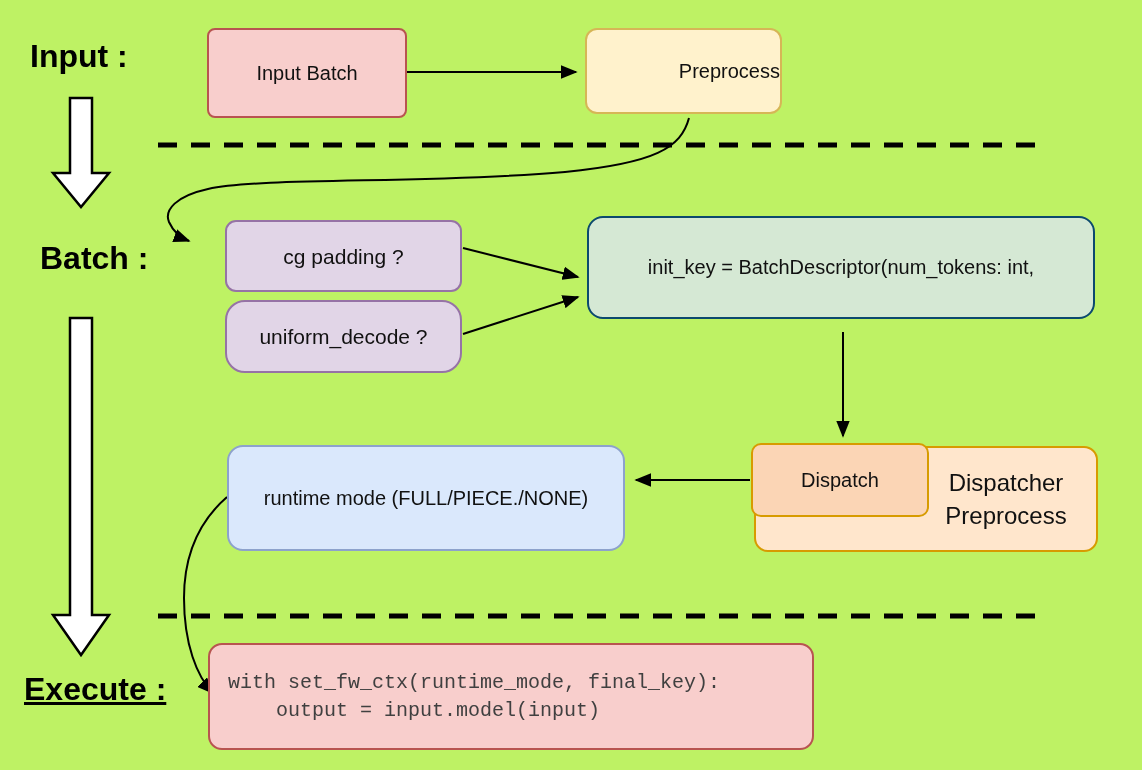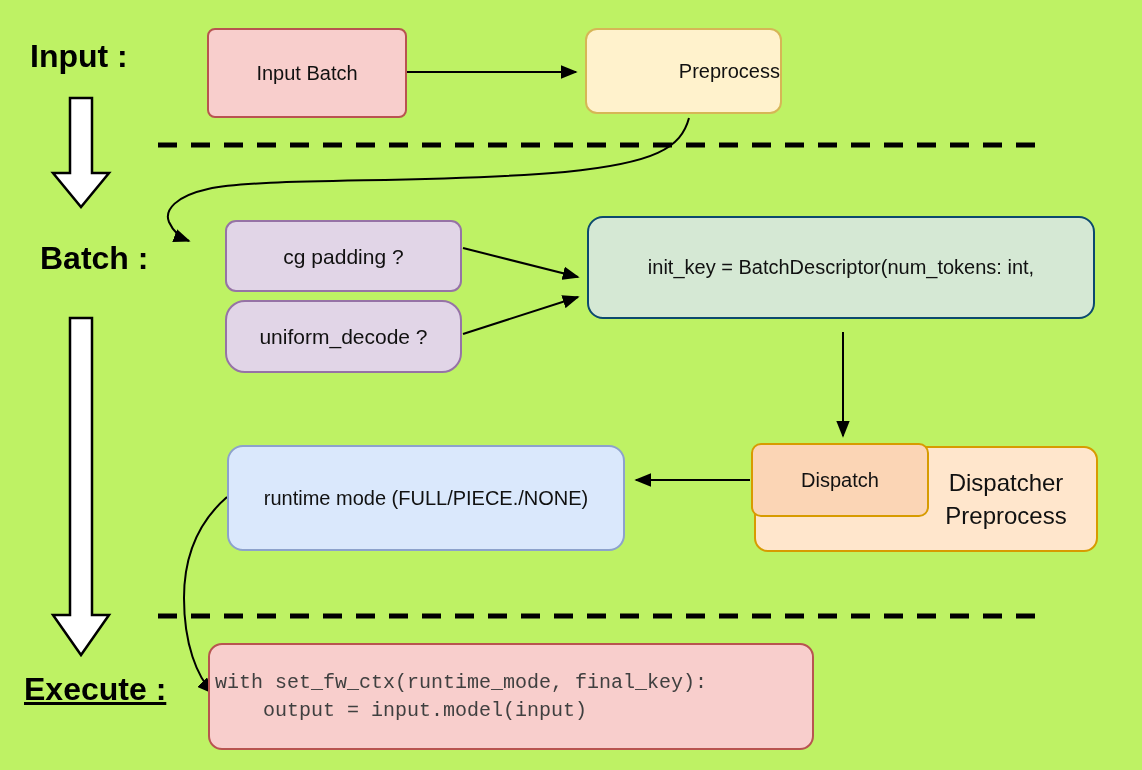--- a/index.html
+++ b/index.html
@@ -77,21 +77,21 @@
     left:208px;top:643px;width:606px;height:107px;
     background:#f8cecc;border:2px solid #b85450;border-radius:14px;
     justify-content:flex-start;
     align-items:center;
   }
   .code-lines{
     font-family:"Liberation Mono", monospace;
     font-size:20px;
     line-height:28px;
     color:#404040;
-    padding-left:5px;
+    padding-left:18px;
     text-align:left;
   }
   .code-line{white-space:pre;}
 </style>
 </head>
 <body>
 
 <div class="canvas">
 
   <svg class="layer" width="1142" height="770" viewBox="0 0 1142 770">

